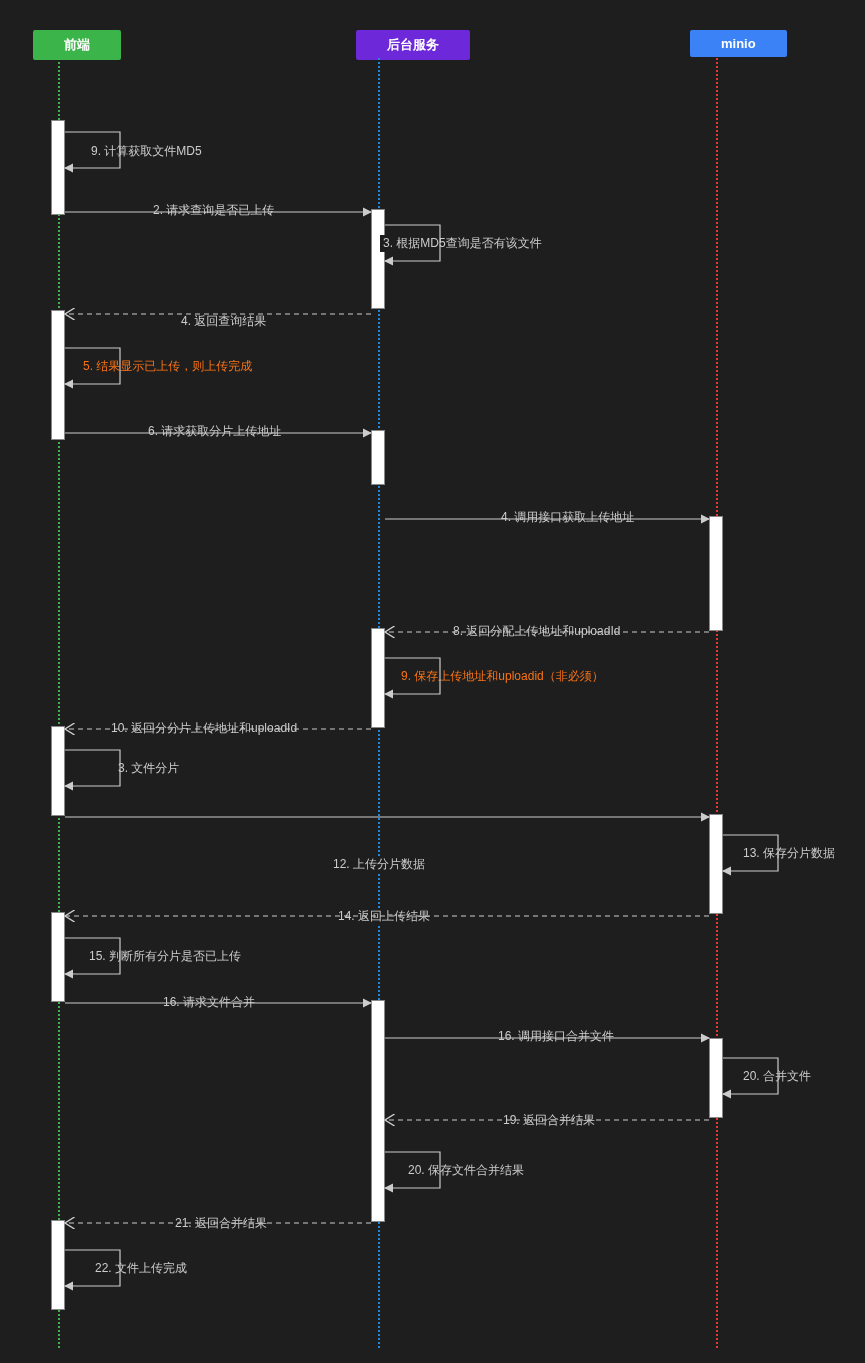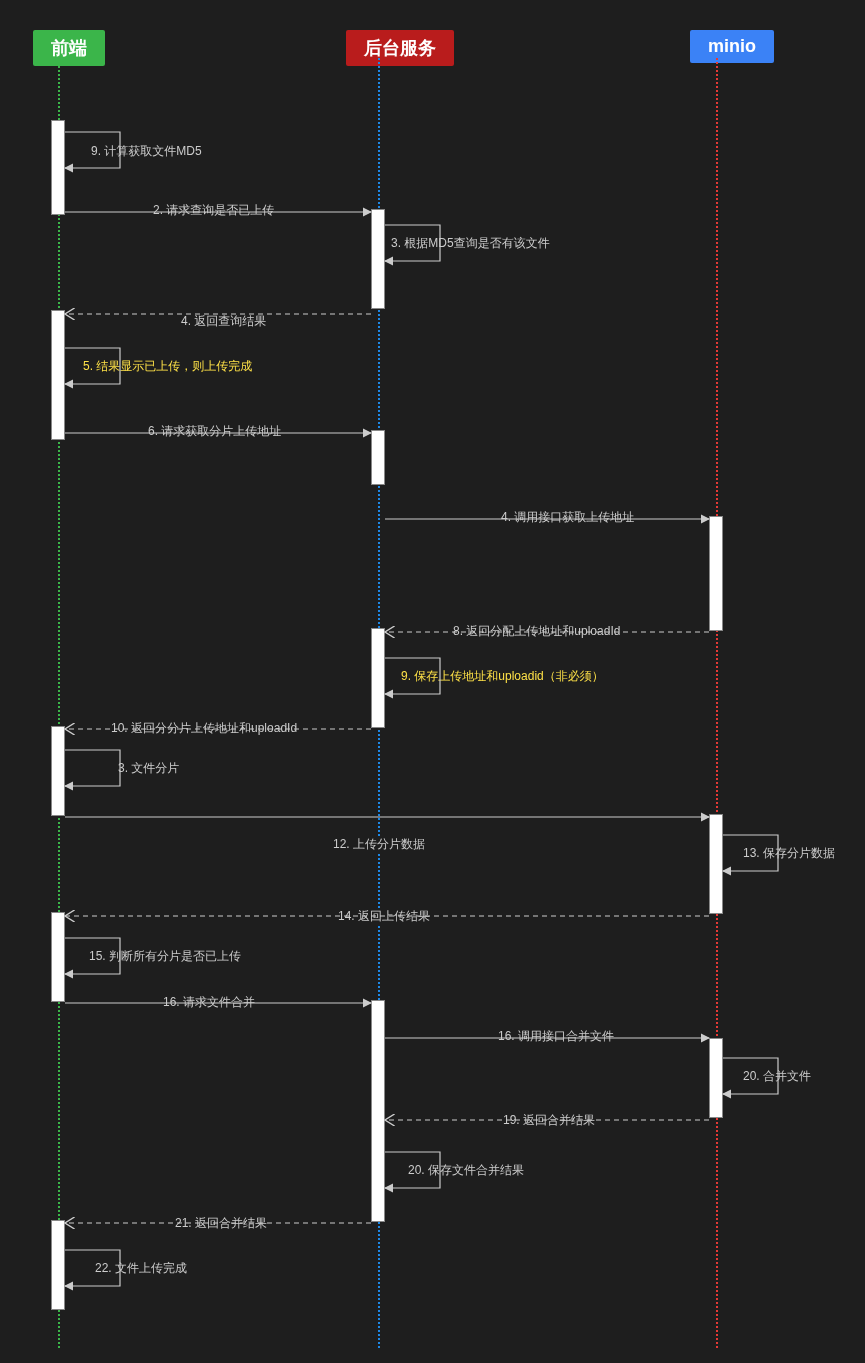--- a/index.html
+++ b/index.html
@@ -1,35 +1,35 @@
 <!DOCTYPE html>
 <html><head>
 <meta charset="utf-8">
 <style>
 *{margin:0;padding:0;box-sizing:border-box}
 body{background:#1e1e1e;font-family:"Microsoft YaHei",Arial,sans-serif;font-size:12px}
 #canvas{position:relative;width:865px;height:1363px;background:#1e1e1e}
-.participant{position:absolute;top:30px;padding:6px 18px;color:#fff;font-weight:bold;font-size:18px;text-align:center;border-radius:2px}
+.participant{position:absolute;top:30px;padding:6px 31px;color:#fff;font-weight:bold;font-size:13px;text-align:center;border-radius:2px}
 .lifeline{position:absolute;top:58px;width:0;height:1290px;border-left-width:2px;border-left-style:dotted}
 .activation{position:absolute;background:#fff;border:1px solid #888;width:14px}
 .msg{position:absolute;color:#ccc;white-space:nowrap;background:#1e1e1e;padding:0 3px}
-.msg.hl{color:#fde047}
+.msg.hl{color:#f97316}
 svg{position:absolute;top:0;left:0;width:865px;height:1363px;pointer-events:none}
 .arrow-solid{stroke:#ccc;stroke-width:1.2;fill:none}
 .arrow-dashed{stroke:#ccc;stroke-width:1.2;fill:none;stroke-dasharray:5 4}
 .arrowhead{fill:#ccc}
 .arrowhead-open{fill:none;stroke:#ccc;stroke-width:1.2}
 </style>
 </head>
 <body>
 
 <div id="canvas">
 
 <div class="participant" style="left:33px;background:#3bb54a">前端</div>
-<div class="participant" style="left:346px;background:#b91c1c">后台服务</div>
+<div class="participant" style="left:356px;background:#6d28d9">后台服务</div>
 <div class="participant" style="left:690px;background:#3b82f6">minio</div>
 
 <div class="lifeline" style="left:58px;border-color:#3bb54a"></div>
 <div class="lifeline" style="left:378px;border-color:#1e88e5"></div>
 <div class="lifeline" style="left:716px;border-color:#e53935"></div>
 
 <div class="activation" style="left:51px;top:120px;height:95px"></div>
 <div class="activation" style="left:371px;top:209px;height:100px"></div>
 <div class="activation" style="left:51px;top:310px;height:130px"></div>
 <div class="activation" style="left:371px;top:430px;height:55px"></div>
@@ -37,30 +37,30 @@
 <div class="activation" style="left:371px;top:628px;height:100px"></div>
 <div class="activation" style="left:51px;top:726px;height:90px"></div>
 <div class="activation" style="left:709px;top:814px;height:100px"></div>
 <div class="activation" style="left:51px;top:912px;height:90px"></div>
 <div class="activation" style="left:371px;top:1000px;height:222px"></div>
 <div class="activation" style="left:709px;top:1038px;height:80px"></div>
 <div class="activation" style="left:51px;top:1220px;height:90px"></div>
 
 <div class="msg" style="left:88px;top:143px">9. 计算获取文件MD5</div>
 <div class="msg" style="left:150px;top:202px">2. 请求查询是否已上传</div>
-<div class="msg" style="left:388px;top:235px">3. 根据MD5查询是否有该文件</div>
+<div class="msg" style="left:380px;top:235px">3. 根据MD5查询是否有该文件</div>
 <div class="msg" style="left:178px;top:313px">4. 返回查询结果</div>
 <div class="msg hl" style="left:80px;top:358px">5. 结果显示已上传，则上传完成</div>
 <div class="msg" style="left:145px;top:423px">6. 请求获取分片上传地址</div>
 <div class="msg" style="left:498px;top:509px">4. 调用接口获取上传地址</div>
 <div class="msg" style="left:450px;top:623px">8. 返回分配上传地址和uploadId</div>
 <div class="msg hl" style="left:398px;top:668px">9. 保存上传地址和uploadid（非必须）</div>
 <div class="msg" style="left:108px;top:720px">10. 返回分分片上传地址和uploadId</div>
 <div class="msg" style="left:115px;top:760px">3. 文件分片</div>
-<div class="msg" style="left:330px;top:836px">12. 上传分片数据</div>
+<div class="msg" style="left:330px;top:856px">12. 上传分片数据</div>
 <div class="msg" style="left:740px;top:845px">13. 保存分片数据</div>
 <div class="msg" style="left:335px;top:908px">14. 返回上传结果</div>
 <div class="msg" style="left:86px;top:948px">15. 判断所有分片是否已上传</div>
 <div class="msg" style="left:160px;top:994px">16. 请求文件合并</div>
 <div class="msg" style="left:495px;top:1028px">16. 调用接口合并文件</div>
 <div class="msg" style="left:740px;top:1068px">20. 合并文件</div>
 <div class="msg" style="left:500px;top:1112px">19. 返回合并结果</div>
 <div class="msg" style="left:405px;top:1162px">20. 保存文件合并结果</div>
 <div class="msg" style="left:172px;top:1215px">21. 返回合并结果</div>
 <div class="msg" style="left:92px;top:1260px">22. 文件上传完成</div>

